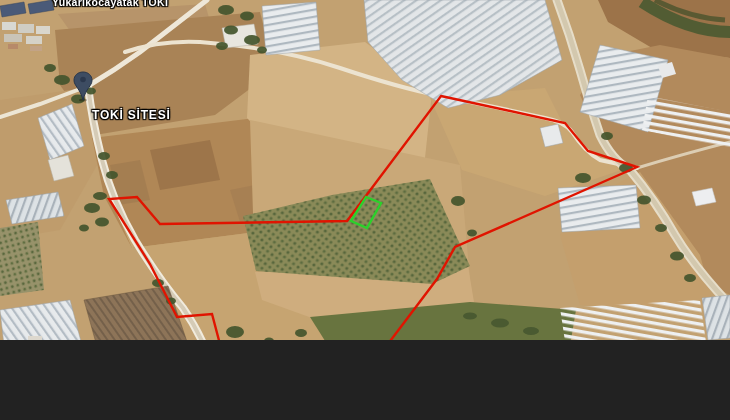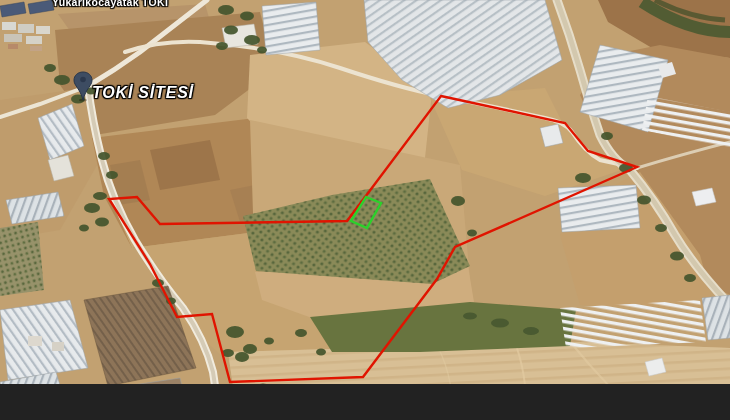--- a/index.html
+++ b/index.html
@@ -1,22 +1,22 @@
 <!DOCTYPE html>
 <html><head>
 <meta charset="utf-8">
 <style>
   html,body{margin:0;padding:0;background:#222;}
-  .stage{position:relative;width:730px;height:384px;overflow:hidden;
+  .stage{position:relative;width:730px;height:340px;overflow:hidden;
          font-family:"Liberation Sans",sans-serif;background:#0c4a6e;}
   .stage svg{position:absolute;left:0;top:0;display:block;}
   .lbl{position:absolute;color:#fff;font-weight:bold;white-space:nowrap;
        text-shadow:0 0 2px #000,0 0 2px #000,1px 1px 1px #000,-1px -1px 1px #000,1px -1px 1px #000,-1px 1px 1px #000;}
   .lbl-area{left:52px;top:-4px;font-size:10.5px;letter-spacing:.3px;}
-  .lbl-site{left:92px;top:84px;font-size:16px;letter-spacing:.8px;font-style:italic;}
+  .lbl-site{left:92px;top:108px;font-size:12px;letter-spacing:.8px;}
 </style>
 </head>
 <body>
 
 <div class="stage">
 <svg width="730" height="420" viewBox="0 0 730 420">
   <defs>
     <pattern id="orch" width="8" height="8" patternUnits="userSpaceOnUse" patternTransform="rotate(-8)">
       <rect width="8" height="8" fill="#8a8a58"></rect>
       <circle cx="2" cy="2" r="1.6" fill="#57663c"></circle>

